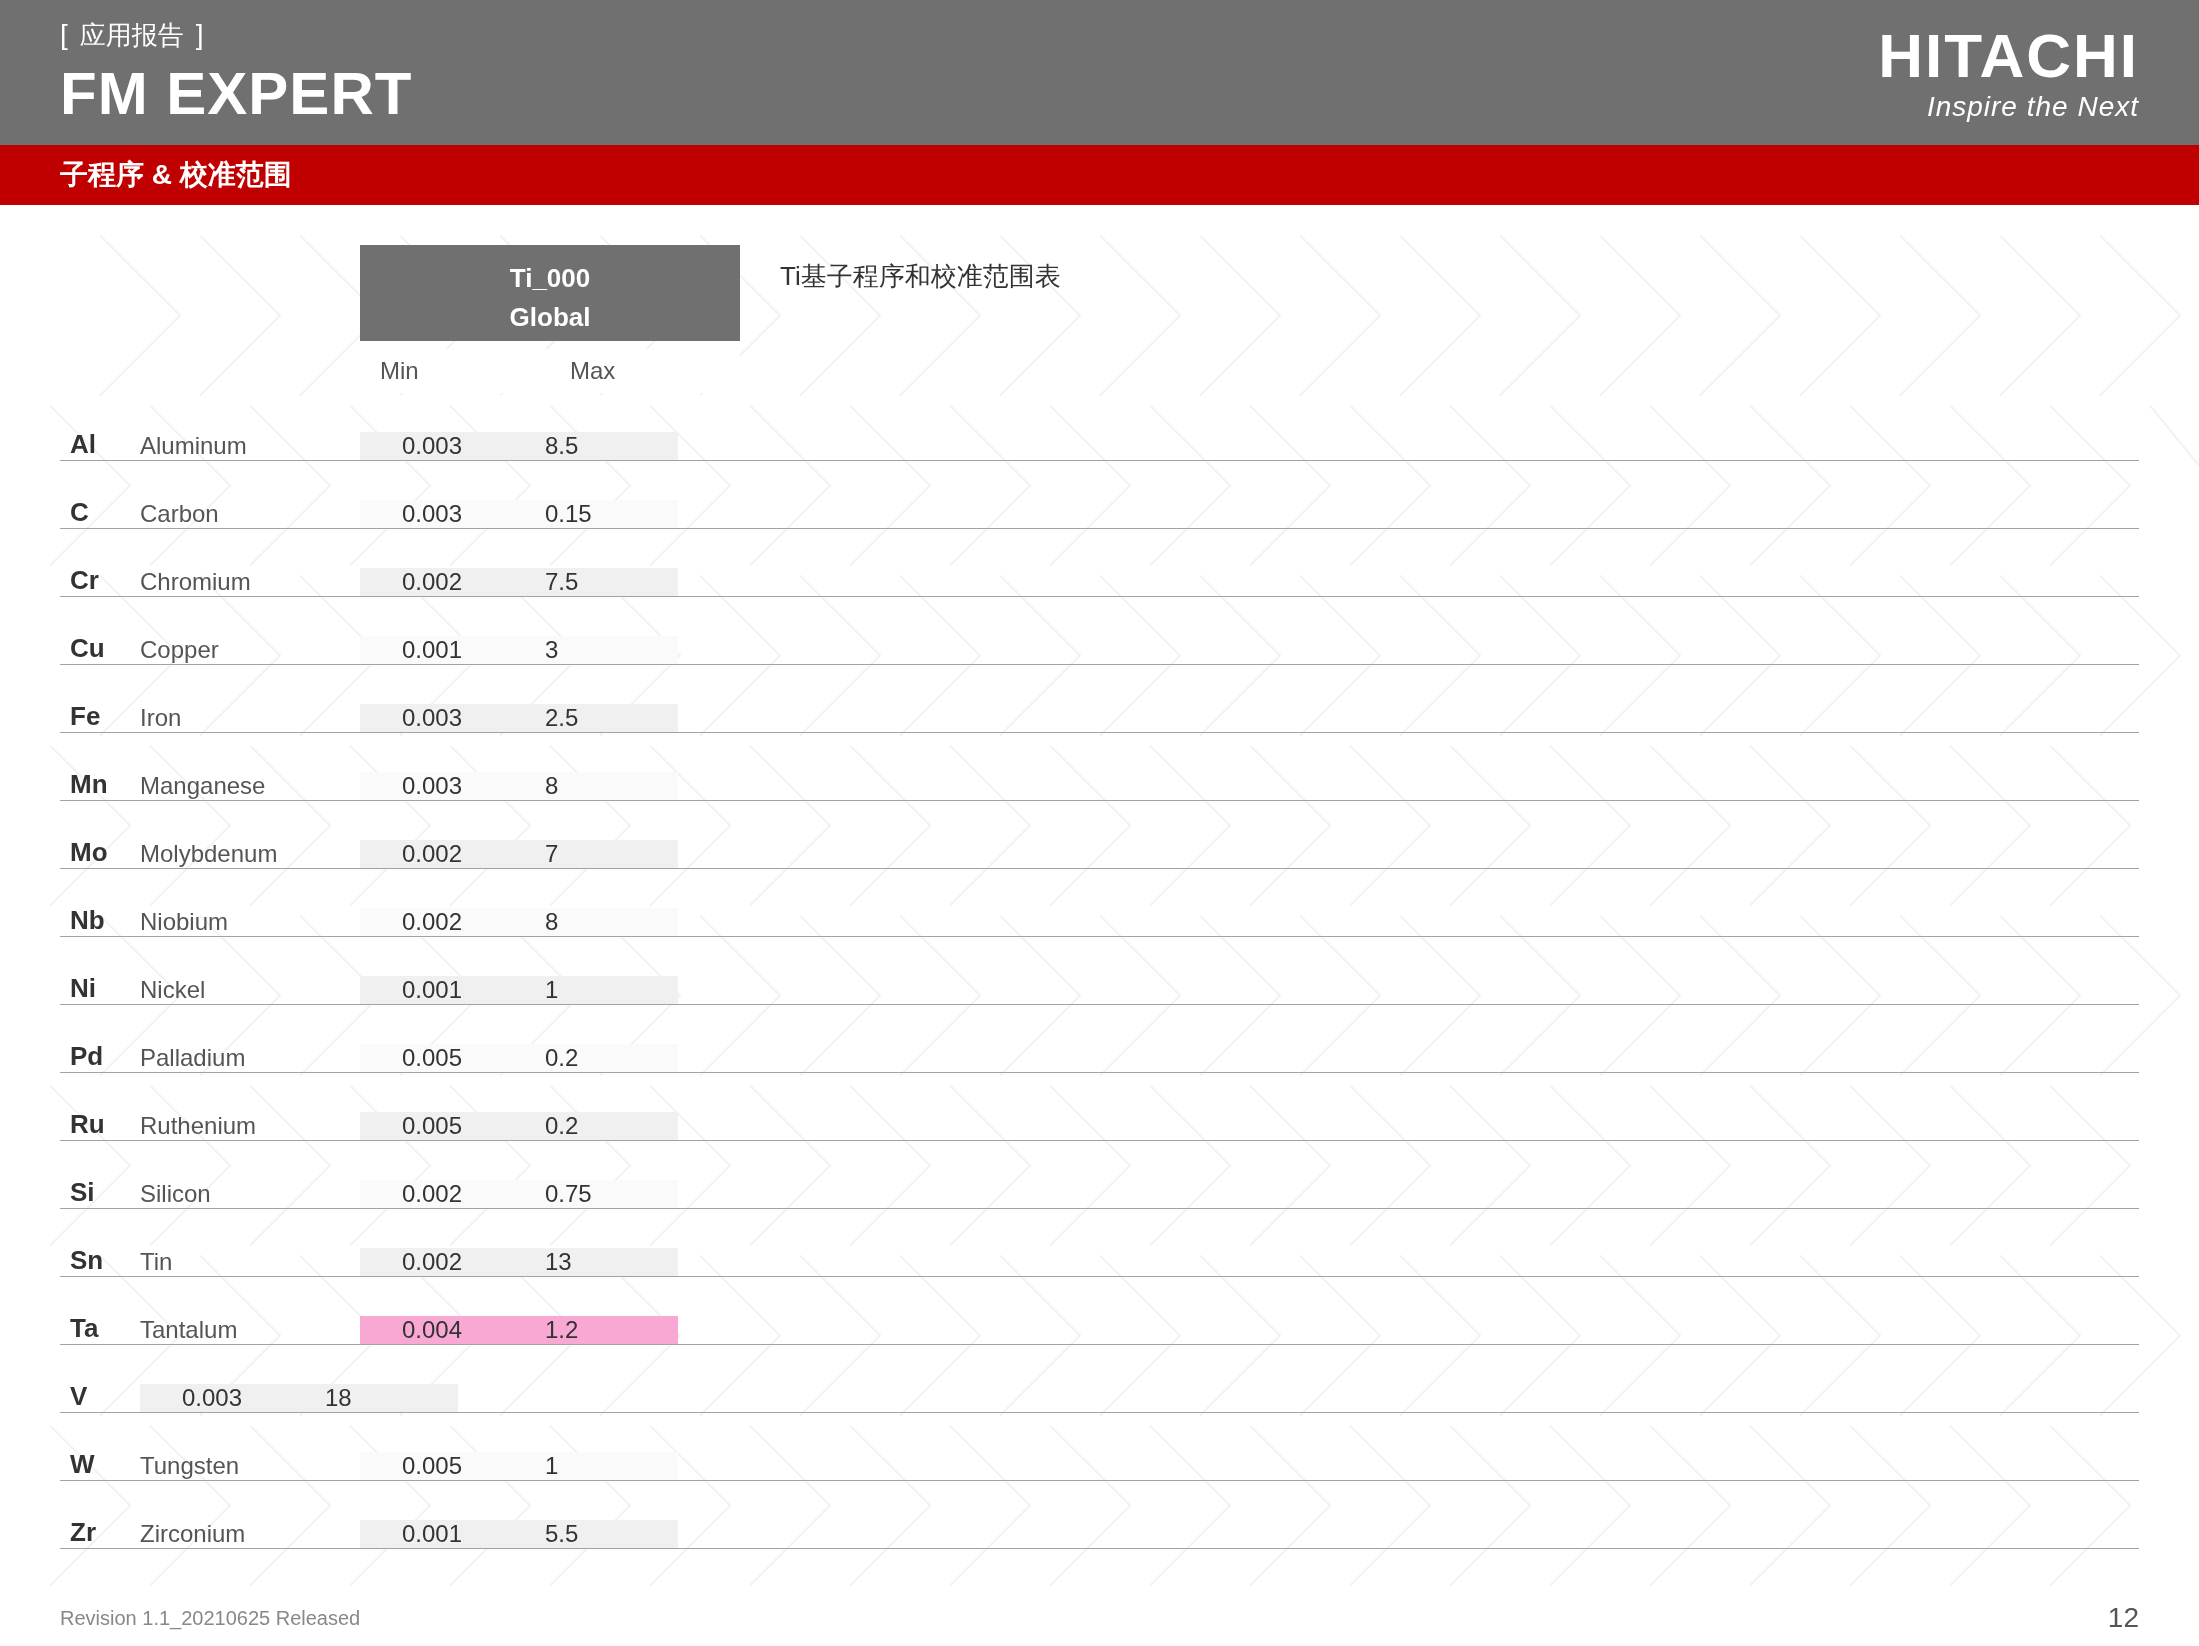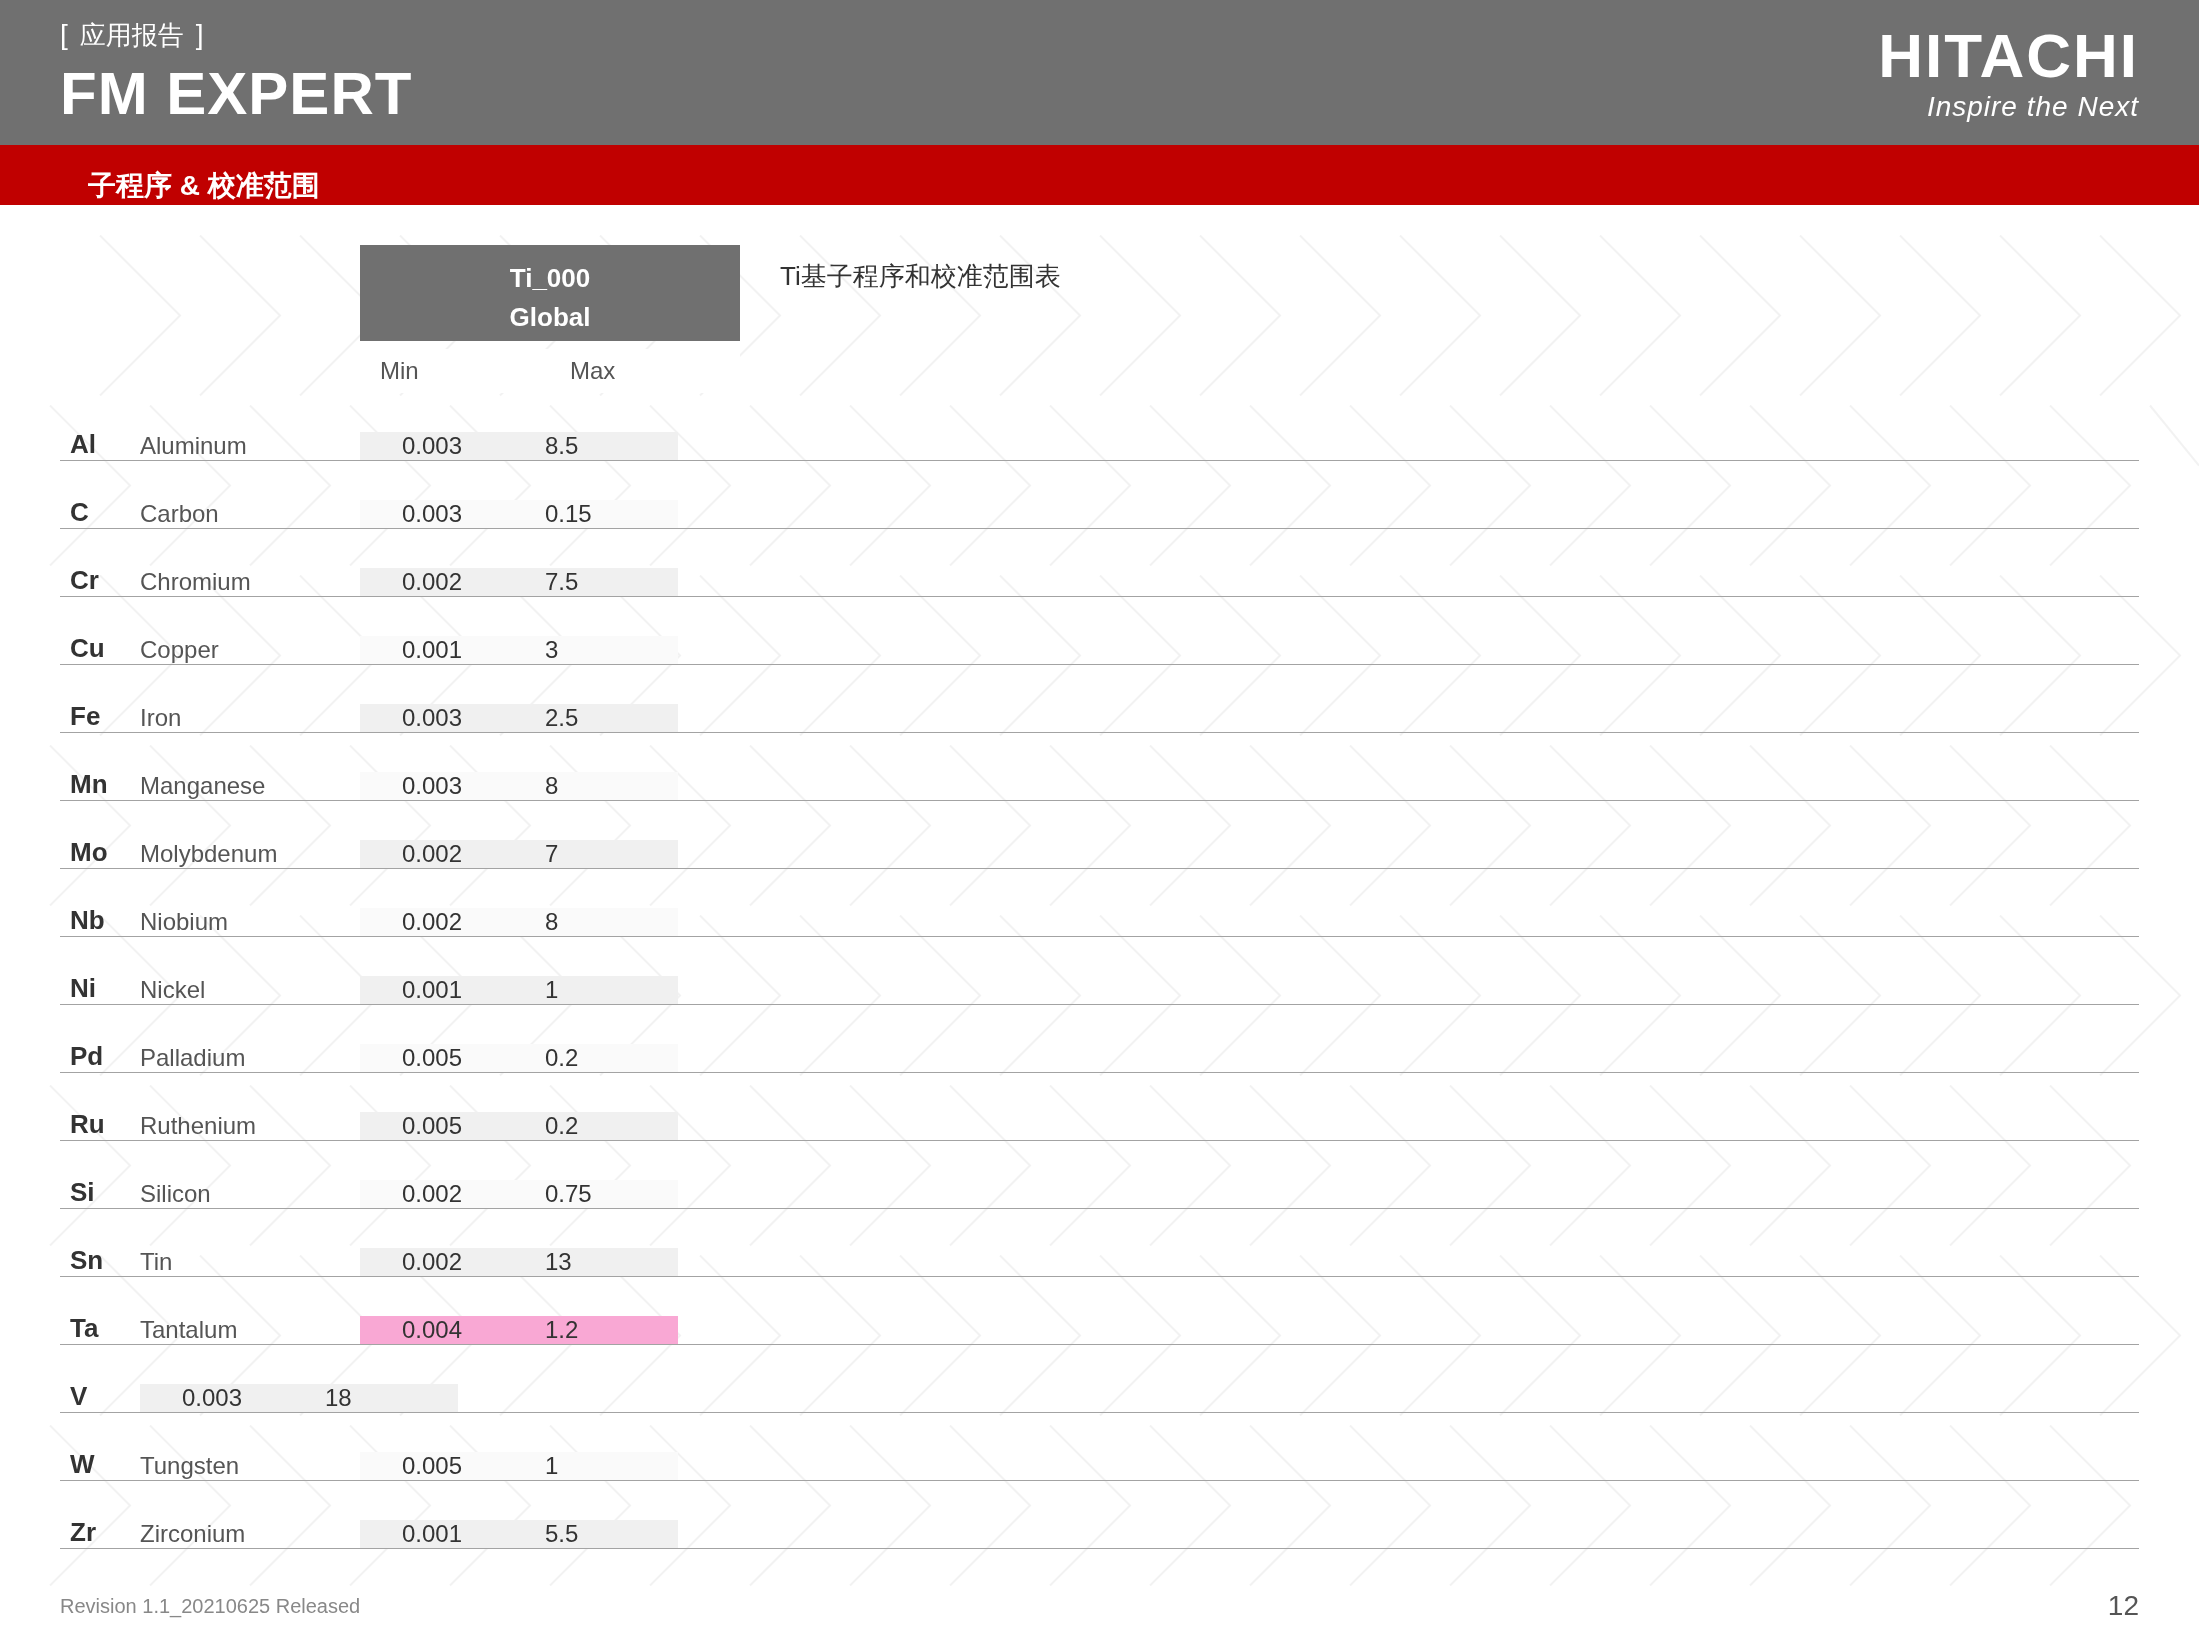--- a/index.html
+++ b/index.html
@@ -65,22 +65,22 @@
       font-size: 28px;
       font-style: italic;
       letter-spacing: 1px;
     }
 
     
     .subtitle-bar {
       background: #c00000;
       height: 60px;
       display: flex;
-      align-items: flex-end;
-      padding: 0 88px;
+      align-items: center;
+      padding: 0 60px;
     }
     .subtitle-text {
       color: #ffffff;
       font-size: 28px;
       font-weight: bold;
     }
 
     
     .watermark-area {
       position: absolute;
@@ -204,21 +204,21 @@
     .cell-max {
       flex: 1;
       font-size: 24px;
       color: #333;
       padding-left: 10px;
     }
 
     
     .footer {
       position: absolute;
-      bottom: 24px;
+      bottom: 12px;
       left: 60px;
       right: 60px;
       display: flex;
       justify-content: space-between;
       align-items: center;
     }
     .footer-revision {
       font-size: 20px;
       color: #888;
     }

